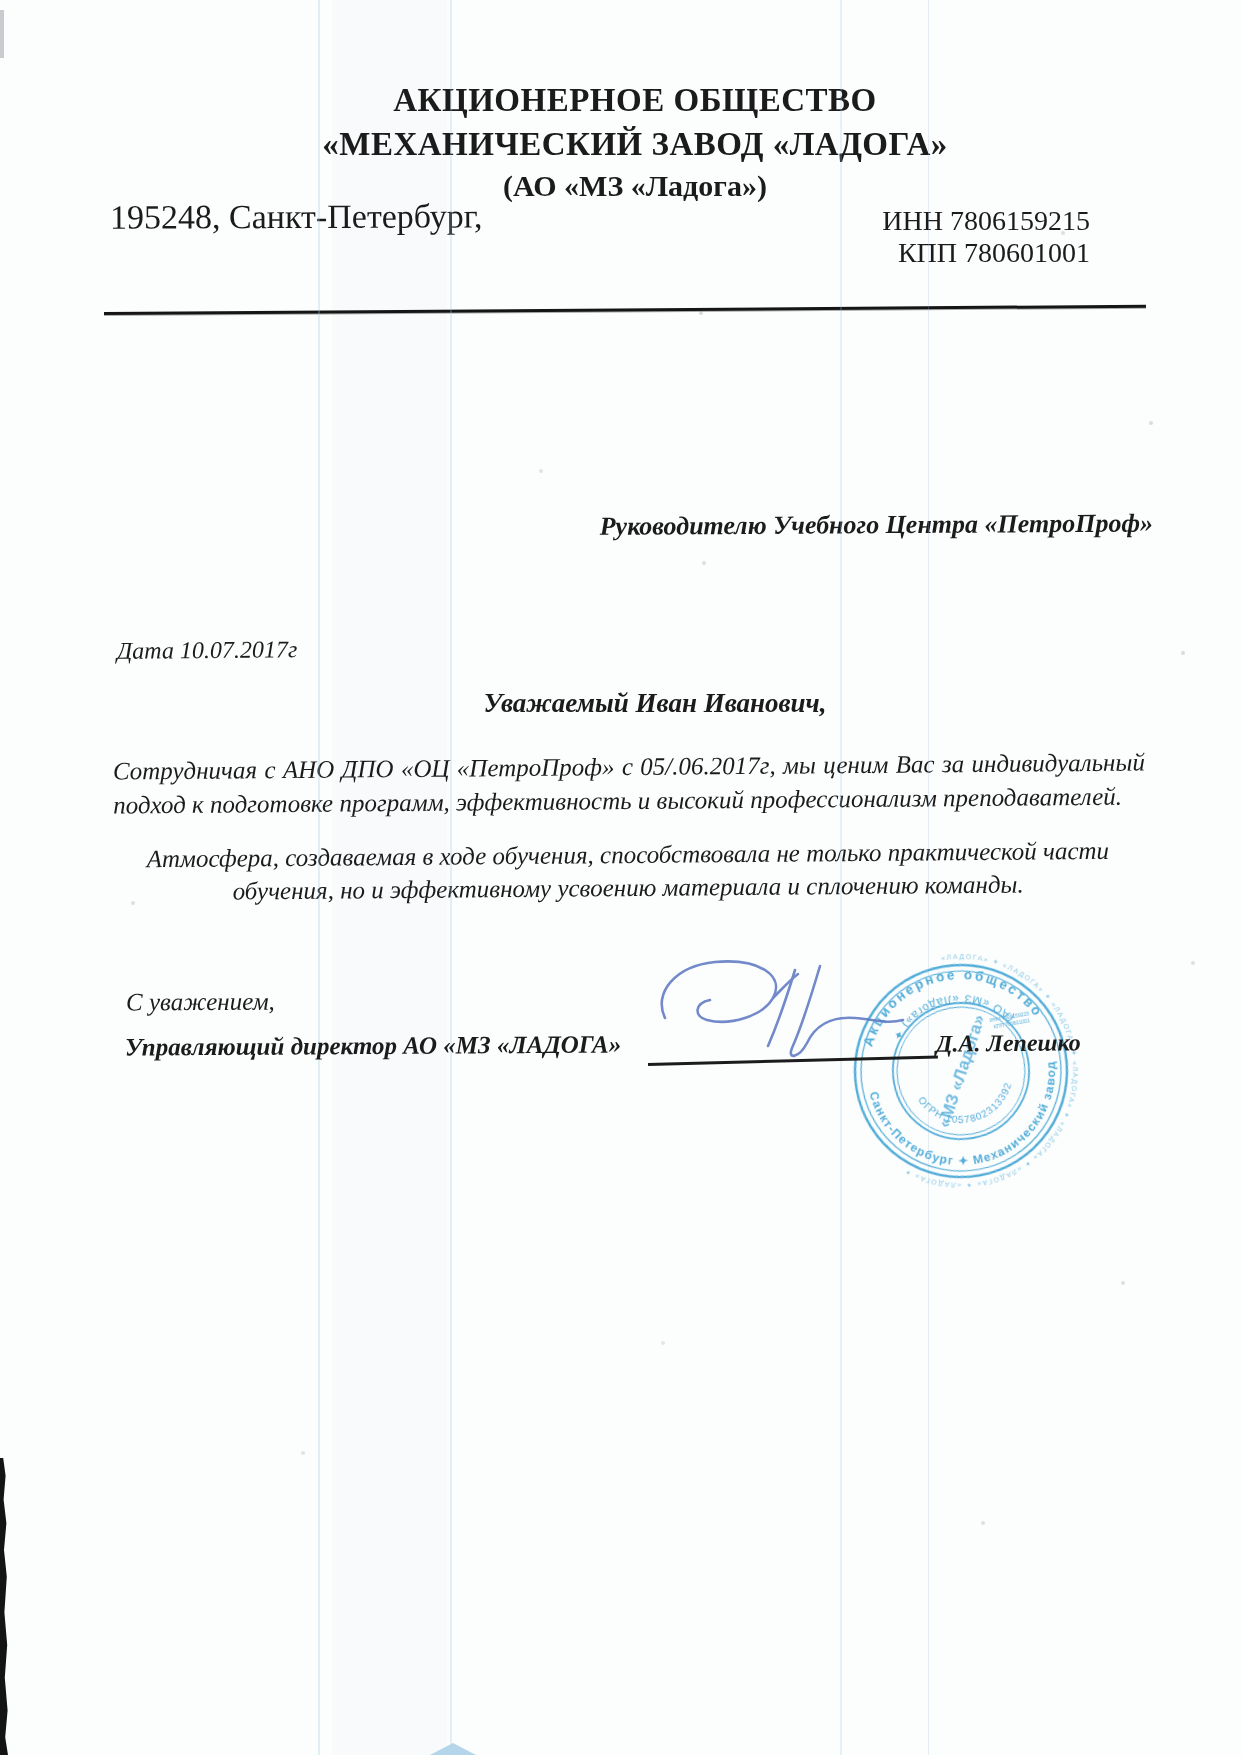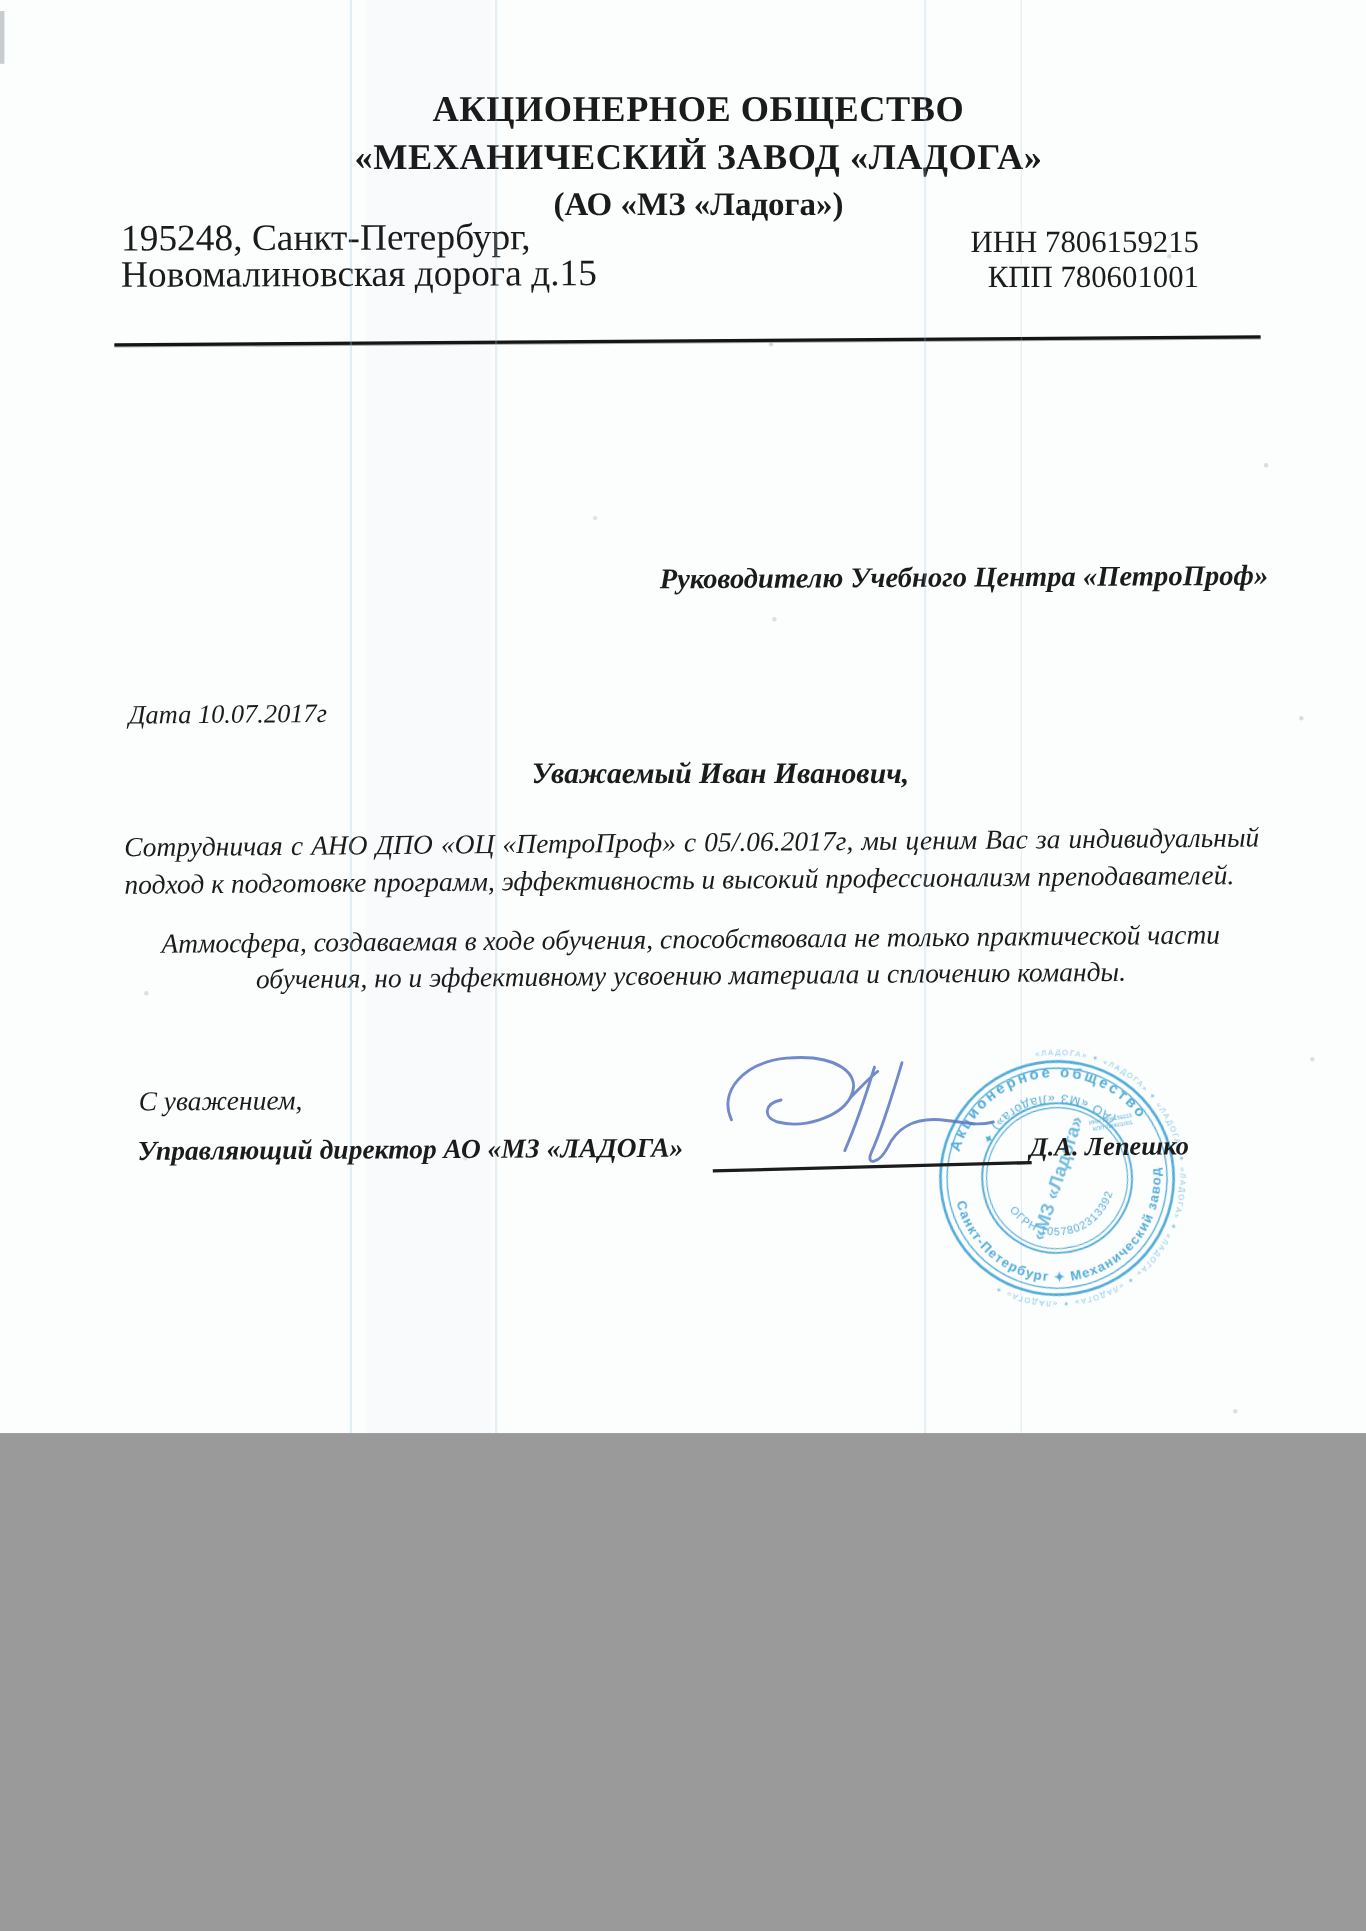--- a/index.html
+++ b/index.html
@@ -1,19 +1,19 @@
 <!DOCTYPE html>
 <html><head>
 <meta charset="utf-8">
 <style>
   html, body { margin: 0; padding: 0; background: #9a9a9a; }
   .page {
     position: relative;
     width: 1242px;
-    height: 1303px;
+    height: 1755px;
     margin: 0 auto;
     background: #fcfdfd;
     overflow: hidden;
     font-family: "Liberation Serif", serif;
     color: #1b1b1b;
   }
   .abs { position: absolute; }
 
   
   .title-block { left: 20px; top: 78px; width: 1230px; text-align: center; }
@@ -104,21 +104,20 @@
   <div class="abs speckles"></div>
 
   <div class="abs title-block">
     <div class="title-1">АКЦИОНЕРНОЕ ОБЩЕСТВО</div>
     <div class="title-2">«МЕХАНИЧЕСКИЙ ЗАВОД «ЛАДОГА»</div>
     <div class="title-3">(АО «МЗ «Ладога»)</div>
   </div>
 
   <div class="abs addr-block">
     <div>195248, Санкт-Петербург,</div>
-    <div>Новомалиновская дорога д.15</div>
   </div>
 
   <div class="abs inn-block">
     <div>ИНН 7806159215</div>
     <div>КПП 780601001</div>
   </div>
 
   <div class="abs header-rule"></div>
 
   <div class="abs recipient">Руководителю Учебного Центра «ПетроПроф»</div>

